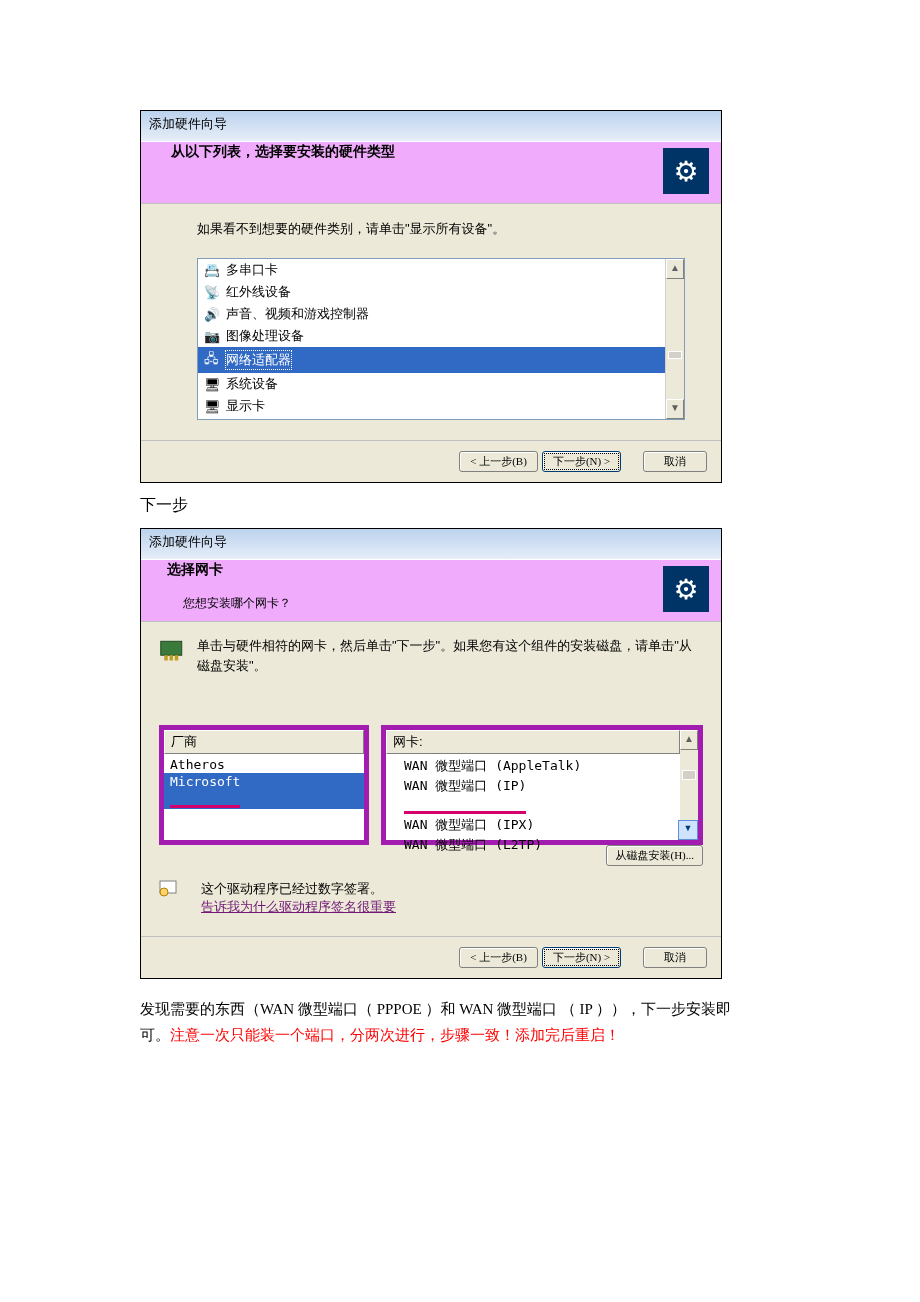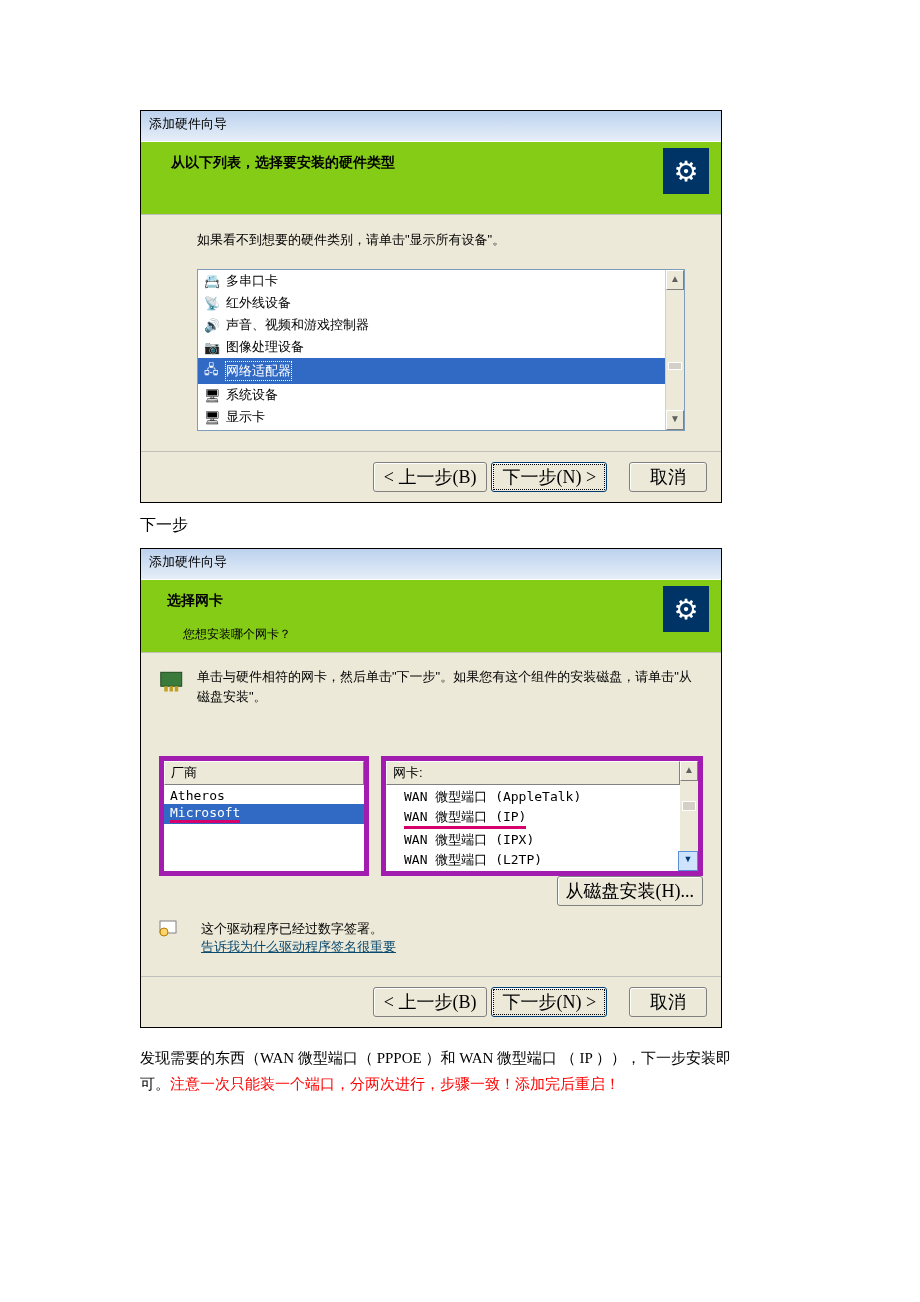--- a/index.html
+++ b/index.html
@@ -1,50 +1,50 @@
 <!DOCTYPE html>
 <html><head>
 <meta charset="utf-8">
 <style>
   body{margin:0;background:#fff;font-family:"Microsoft YaHei","SimSun",Arial,sans-serif;font-size:14px;color:#000;}
   .page{width:920px;margin:0 auto;padding:110px 0 200px 0;}
   .dialog{width:580px;margin-left:140px;border:1px solid #000;background:#ece9d8;}
   .titlebar{height:26px;background:linear-gradient(#bcd2ee,#e6eef8);font-size:13px;padding:4px 8px 0 8px;color:#000;}
-  .header{height:60px;background:#84cc16;border-top:1px solid #fff;border-bottom:1px solid #c0c0c0;position:relative;padding:12px 16px 0 24px;}
+  .header{height:60px;background:#f0abfc;border-top:1px solid #fff;border-bottom:1px solid #c0c0c0;position:relative;padding:1px 16px 0 24px;}
   .header .hicon{position:absolute;right:12px;top:6px;width:46px;height:46px;background:#003366;display:flex;align-items:center;justify-content:center;}
   .header .hicon span{color:#fff;font-size:28px;}
   .body-area{background:#ece9d8;padding:16px 36px 20px 56px;}
   .body-area2{background:#ece9d8;padding:10px 18px 20px 18px;}
   .listbox{background:#fff;border:1px solid #7f9db9;position:relative;height:160px;margin-top:6px;}
   .listbox .items{position:absolute;left:0;right:18px;top:0;bottom:0;overflow:hidden;}
   .listbox .row{padding:2px 4px 2px 6px;font-size:13px;display:flex;align-items:center;gap:4px;}
   .listbox .row.sel{background:#316ac5;color:#fff;}
   .listbox .row.sel .lbl{outline:1px dotted #fff;}
   .listbox .sb{position:absolute;right:0;top:0;bottom:0;width:18px;background:#ece9d8;border-left:1px solid #d4d0c8;}
   .sb .arr{height:18px;background:#ece9d8;border:1px solid #fff;border-right-color:#808080;border-bottom-color:#808080;font-size:10px;text-align:center;line-height:15px;color:#606060;}
   .sb .track{position:absolute;top:18px;bottom:18px;left:0;right:0;}
   .sb .thumb{position:absolute;left:2px;right:2px;height:6px;background:#d4d0c8;border:1px solid #fff;}
   .btnrow{background:#ece9d8;border-top:1px solid #c0c0c0;padding:10px 14px;text-align:right;}
-  button.xp{font-family:"SimSun","Microsoft YaHei";font-size:18px;background:#ece9d8;border:1px solid #808080;border-radius:3px;padding:2px 10px;margin-left:4px;box-shadow:inset 1px 1px #fff;cursor:pointer;}
+  button.xp{font-family:"SimSun","Microsoft YaHei";font-size:11px;background:#ece9d8;border:1px solid #808080;border-radius:3px;padding:2px 10px;margin-left:4px;box-shadow:inset 1px 1px #fff;cursor:pointer;}
   button.xp.focus{outline:1px dotted #000;outline-offset:-3px;border:1px solid #003c74;text-align:center;}
   .caption{margin:12px 0 12px 140px;font-size:16px;font-family:Liberation Serif, serif;}
   .info-row{display:flex;gap:10px;padding:4px 0 10px 0;}
   .info-row .iicon{width:28px;height:28px;flex:none;}
   .cols{display:flex;gap:12px;}
   .col-left{width:200px;}
   .col-right{flex:1;}
   .hdr-cell{background:#ece9d8;border:1px solid #fff;border-right-color:#808080;border-bottom-color:#808080;padding:2px 6px;font-size:13px;}
   .box2{border:5px solid #a21caf;background:#fff;}
   .box2 .list{font-family:"SimSun",monospace;font-size:13px;}
   .box2 .r{padding:1px 6px;}
   .box2 .r.sel{background:#316ac5;color:#fff;}
-  .underline-red{border-bottom:3px solid #d6006c;display:inline-block;padding-bottom:0;}
+  .underline-red{border-bottom:3px solid #d6006c;display:inline-block;padding-bottom:16px;}
   .sign-row{display:flex;align-items:flex-start;gap:24px;margin-top:14px;}
   .sign-row .sicon{width:18px;height:18px;flex:none;}
-  .link{color:#0c4a6e;text-decoration:underline;cursor:pointer;}
+  .link{color:#701a75;text-decoration:underline;cursor:pointer;}
   .para{margin:18px 0 0 140px;width:620px;font-size:15px;line-height:1.7;font-family:"SimSun";}
   .red{color:#ff0000;}
   .vsb{position:absolute;right:0;top:0;bottom:0;width:18px;background:#ece9d8;}
   .vsb .a{height:18px;text-align:center;font-size:10px;color:#606060;border:1px solid #fff;border-right-color:#808080;border-bottom-color:#808080;line-height:15px;}
   .vsb .drop{position:absolute;bottom:0;right:0;width:18px;height:18px;background:#cfe3ff;border:1px solid #5a90d6;text-align:center;font-size:9px;color:#003c74;line-height:15px;}
   .netbox{position:relative;height:110px;}
   .netbox .inner{position:absolute;left:0;right:18px;top:0;bottom:0;}
 </style>
 </head>
 <body>

